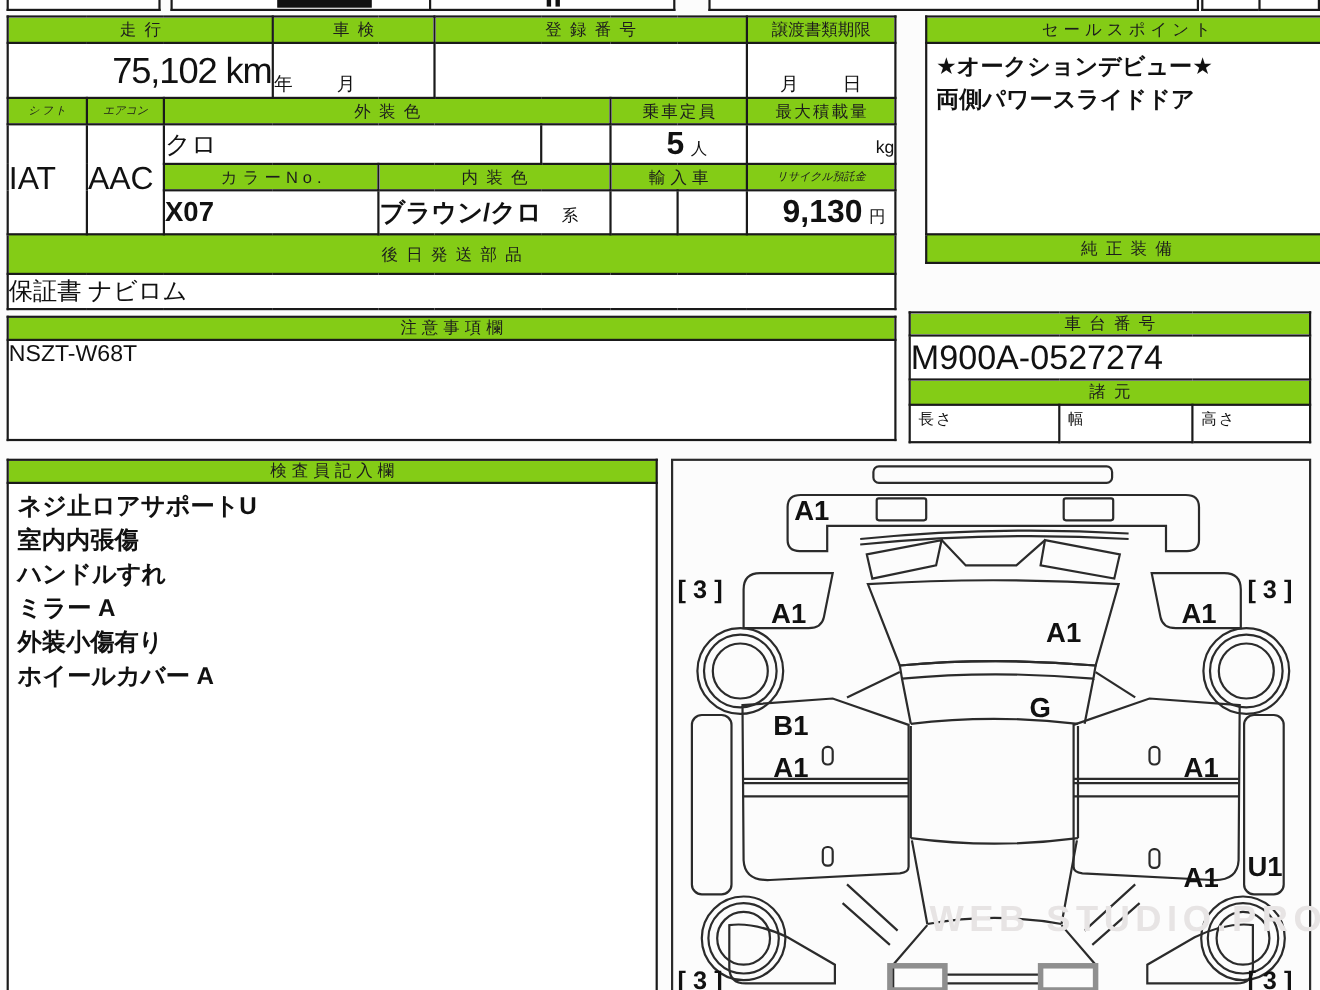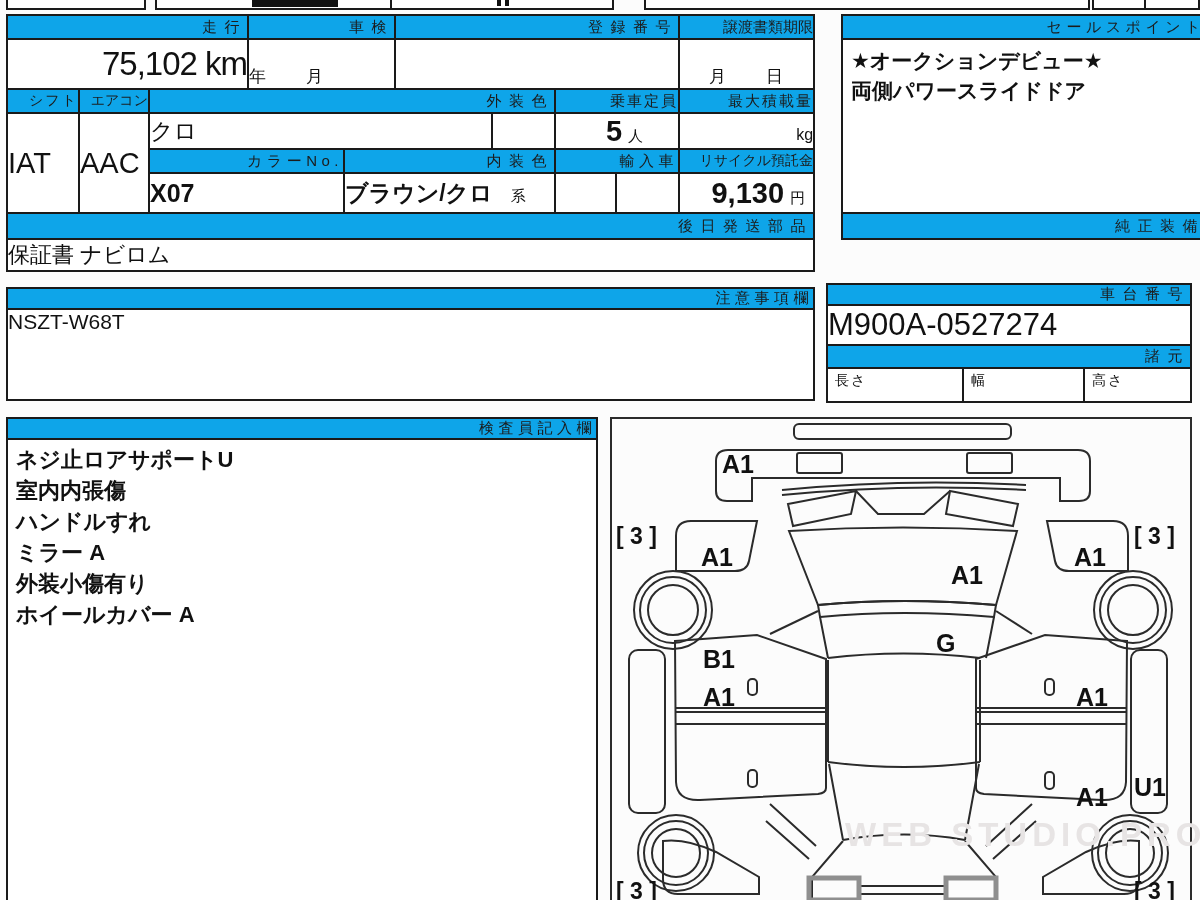--- a/index.html
+++ b/index.html
@@ -2,26 +2,26 @@
 <html><head>
 <meta charset="utf-8">
 <style>
   html,body{margin:0;padding:0;}
   body{width:1200px;height:900px;background:#e9e9e9;font-family:"Liberation Sans","DejaVu Sans",sans-serif;color:#111;}
   .sheet{position:relative;width:1200px;height:900px;background:#fcfcfc;overflow:hidden;}
 
   
   table.grid{position:absolute;border-collapse:collapse;table-layout:fixed;background:#fff;}
   table.grid td,table.grid th{border:2px solid #1a1a1a;padding:0;overflow:hidden;font-weight:normal;white-space:nowrap;}
-  .hc{background:#0ea5e9;font-size:15px;text-align:right;color:#1c1c1c;}
+  .hc{background:#84cc16;font-size:15px;text-align:center;color:#1c1c1c;}
   .ls5{letter-spacing:.5em;text-indent:.5em;}
   .ls3{letter-spacing:.3em;text-indent:.3em;}
   .ls2{letter-spacing:2px;text-indent:2px;}
   .ls0{letter-spacing:0;}
-  .f14{font-size:14px;}
+  .f14{font-size:10px;font-style:italic;}
   .center{text-align:left;}
   .right{text-align:right;}
   .vbottom{vertical-align:bottom;}
   .vtop{vertical-align:top;}
 
   .odo{font-size:33px;font-weight:bold;letter-spacing:-1px;padding-right:14px;}
   .datecell{font-size:17px;padding-bottom:6px;letter-spacing:2px;}
   .xbig{font-size:29px;font-weight:bold;}
   .colorval{font-size:23px;font-weight:bold;}
   .numbig{font-size:29px;font-weight:bold;}
@@ -106,21 +106,21 @@
       <th class="hc ls3" colspan="2">輸入車</th>
       <th class="hc ls0 f14">リサイクル預託金</th>
     </tr>
     <tr style="height:40px">
       <td class="center" colspan="2" style="font-size:25px;font-weight:bold;">X07</td>
       <td class="center" colspan="3"><span class="colorval">ブラウン/クロ</span><span class="suffix">系</span></td>
       <td></td>
       <td></td>
       <td class="right" style="padding-right:8px;"><span class="numbig">9,130</span><span class="unit-s">円</span></td>
     </tr>
-    <tr style="height:26px">
+    <tr style="height:36px">
       <th class="hc ls5" colspan="10">後日発送部品</th>
     </tr>
     <tr style="height:30px">
       <td class="parts-val" colspan="10">保証書 ナビロム</td>
     </tr>
   </tbody>
     </table>
 
   <table class="grid" style="left:801px;top:14px;width:366px;margin-left:40px;">
     <tbody>

